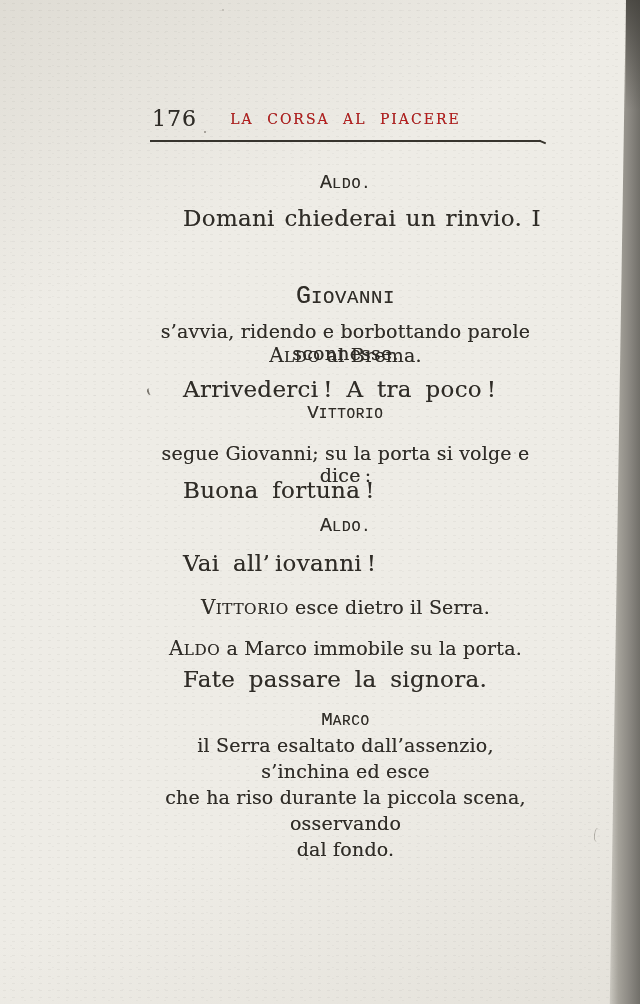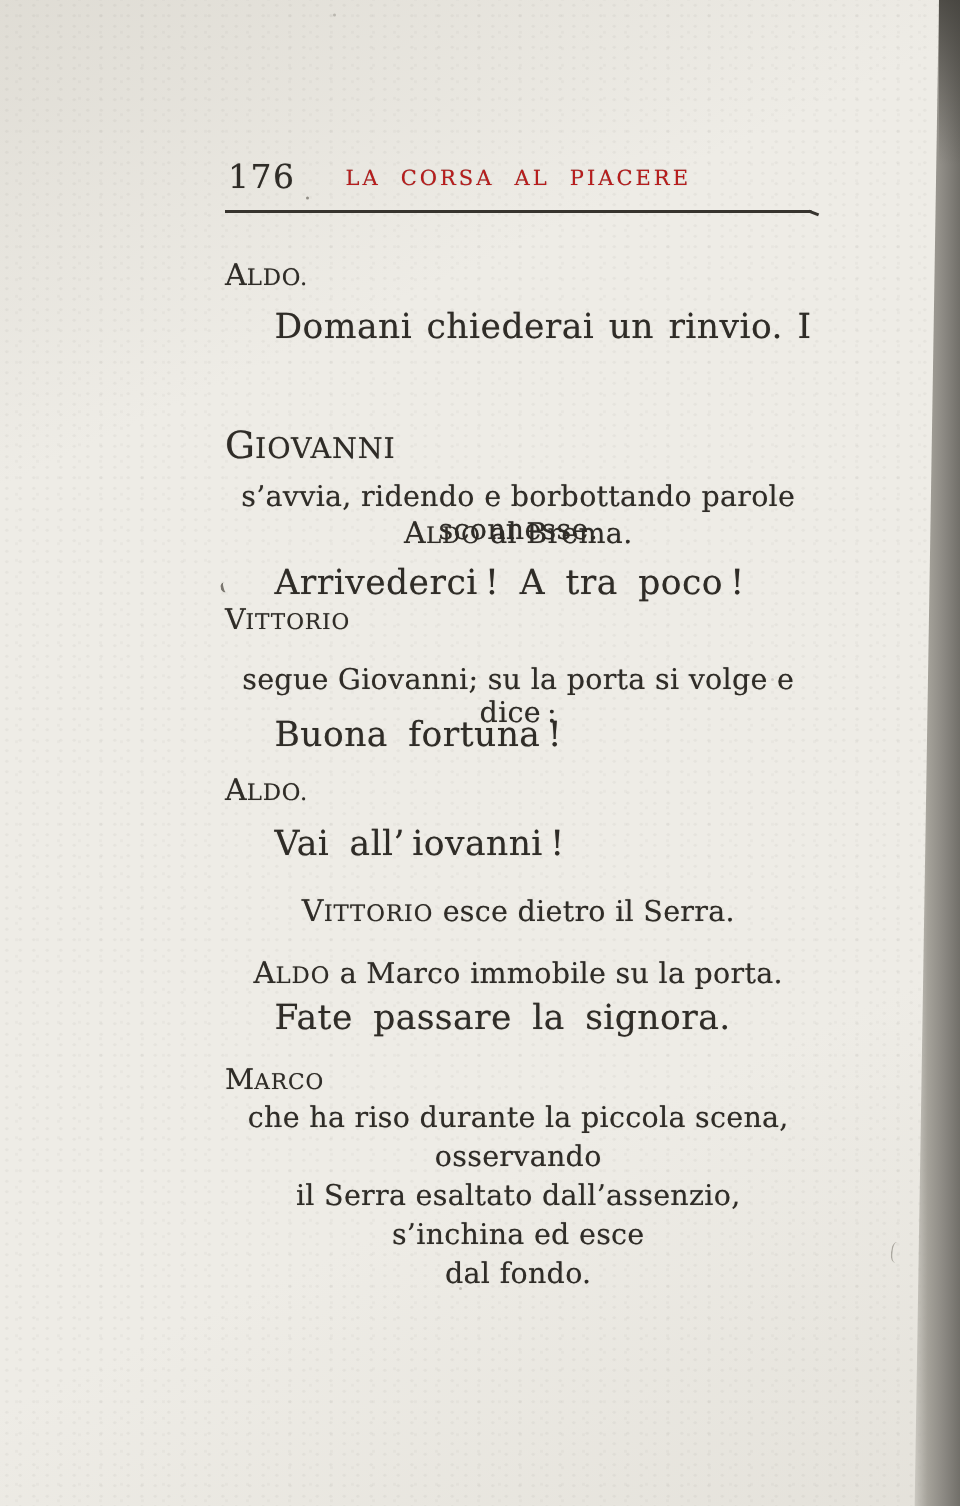--- a/index.html
+++ b/index.html
@@ -42,21 +42,21 @@
   }
   .rule{
     position:absolute;left:150px;top:140px;width:391px;height:2px;
     background:#37342e;
   }
   .rule::after{
     content:"";position:absolute;right:-5px;top:1px;width:7px;height:2px;
     background:#37342e;transform:rotate(22deg);
   }
 
-  .speaker{text-align:left;font-size:20px;}
+  .speaker{text-align:center;font-size:20px;font-family:Liberation Mono, monospace;}
   .sc-r{font-size:0.76em;text-transform:uppercase;letter-spacing:0.6px;}
   .dir{text-align:center;font-size:19px;letter-spacing:0.2px;}
   .dir .speaker-inline{font-size:20px;}
   .dlg{font-size:23px;letter-spacing:0.3px;line-height:33px;}
   .dlg-just{text-align:justify;text-align-last:justify;}
   .dlg-ind{text-indent:33px;}
   .dlg-line{padding-left:33px;word-spacing:6px;}
   .dir-multi{line-height:26px;}
   .soft{text-shadow:0 0 0.5px rgba(47,44,39,0.55);}
 
@@ -110,22 +110,22 @@
 
   <div class="abs dir soft" style="top:595px"><span class="speaker-inline"><span>V</span><span class="sc-r">ittorio</span></span> <span>esce dietro il Serra.</span></div>
 
   <div class="abs dir soft" style="top:636px"><span class="speaker-inline"><span>A</span><span class="sc-r">ldo</span></span> <span>a Marco immobile su la porta.</span></div>
 
   <div class="abs dlg dlg-line soft" style="top:663px">Fate passare la signora.</div>
 
   <div class="abs speaker soft" style="top:709px;font-size:19px"><span>M</span><span class="sc-r">arco</span></div>
 
   <div class="abs dir dir-multi" style="top:732px">
+    <div class="soft">il Serra esaltato dall’assenzio, s’inchina ed esce</div>
     <div class="soft">che ha riso durante la piccola scena, osservando</div>
-    <div class="soft">il Serra esaltato dall’assenzio, s’inchina ed esce</div>
     <div class="soft">dal fondo.</div>
   </div>
 </div>
 
 <span class="speck" style="left:204px;top:131px;width:2px;height:2px"></span>
 <span class="speck" style="left:222px;top:9px;width:2px;height:2px;opacity:.5"></span>
 <span class="speck" style="left:306px;top:858px;width:2px;height:2px;opacity:.45"></span>
 <span class="speck" style="left:514px;top:452px;width:2px;height:2px;opacity:.35"></span>
 <span class="speck-comma"></span>
 <span class="speck-paren"></span>

